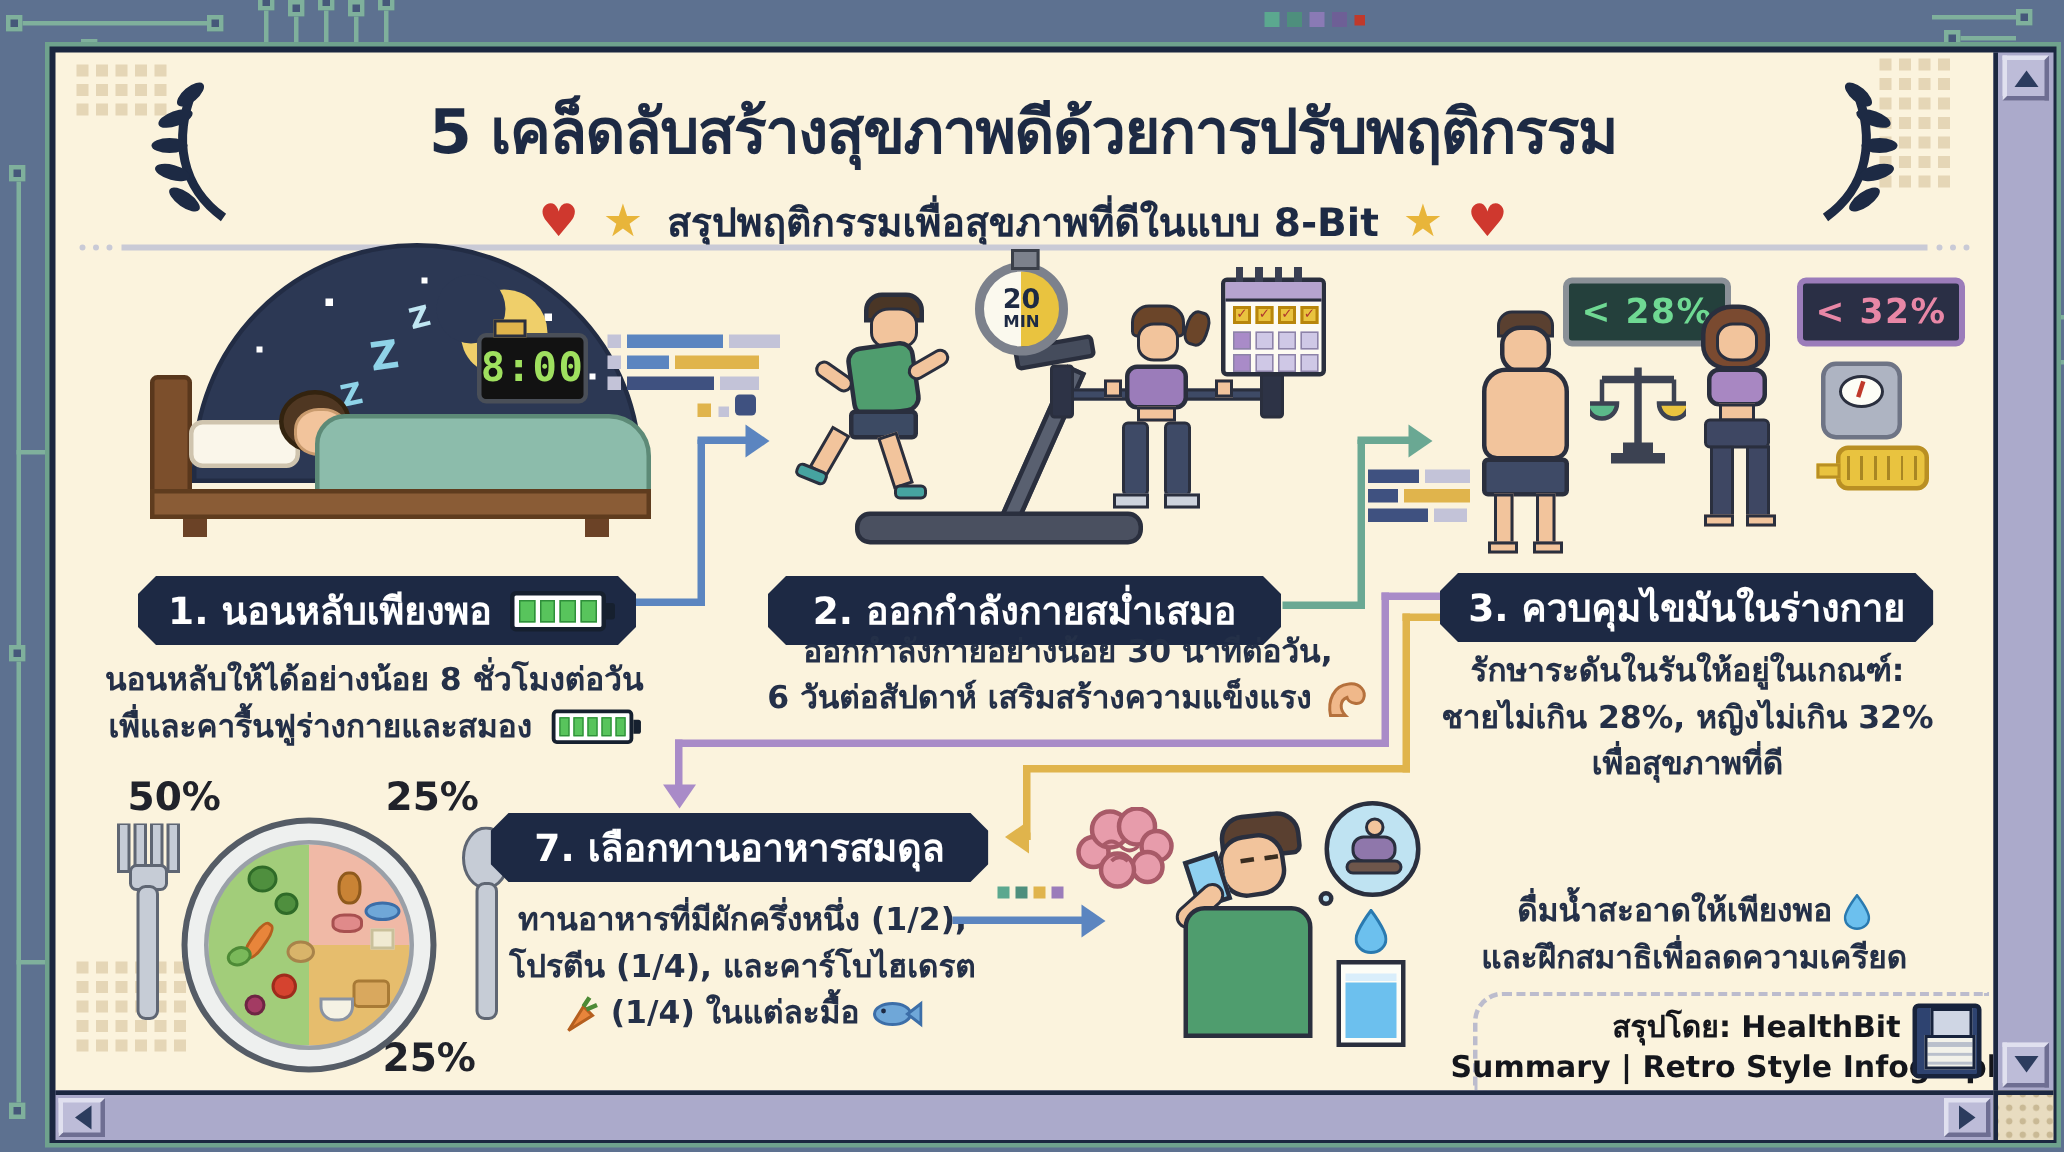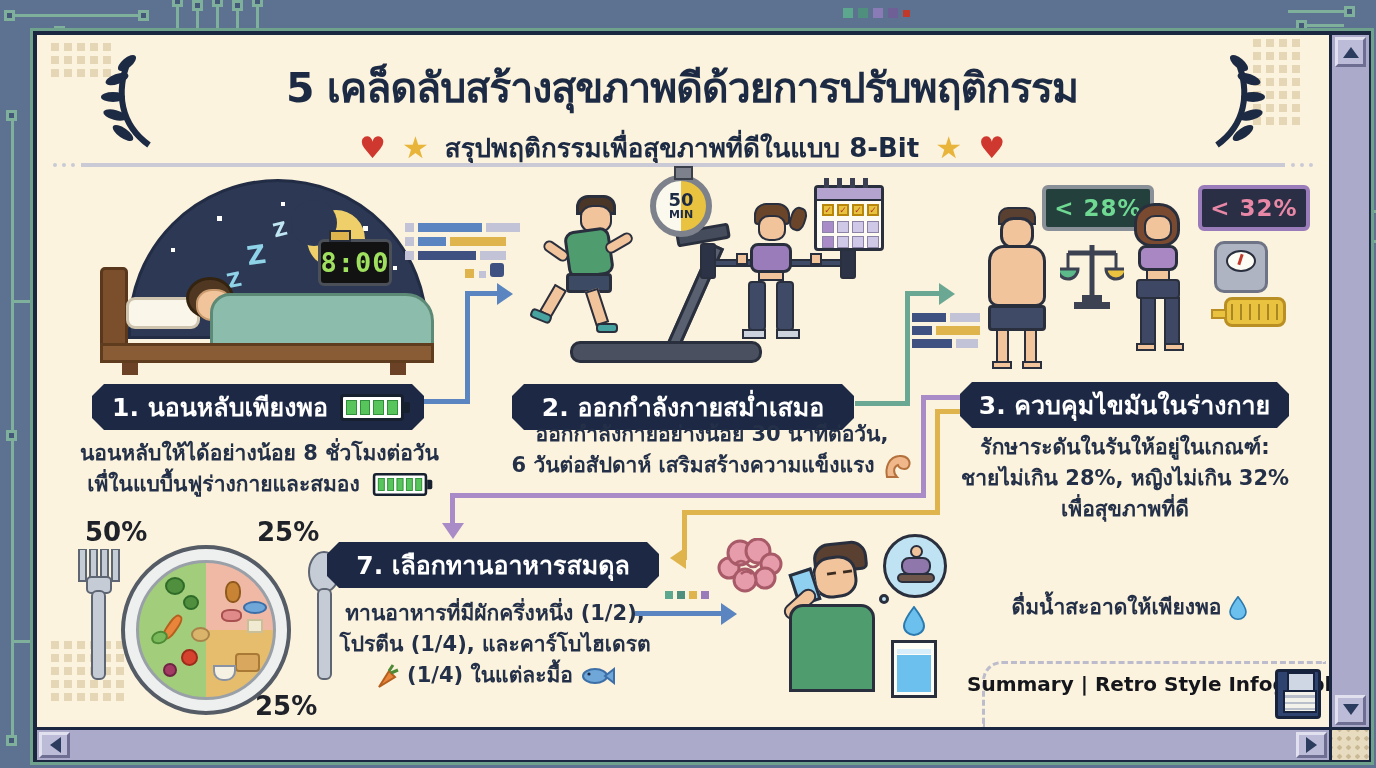--- a/index.html
+++ b/index.html
@@ -240,21 +240,21 @@
         <div class="title">5 เคล็ดลับสร้างสุขภาพดีด้วยการปรับพฤติกรรม</div>
         <div class="subtitle-row">
           <span class="px-heart">♥</span>
           <span class="px-star">★</span>
           <span class="subtitle">สรุปพฤติกรรมเพื่อสุขภาพที่ดีในแบบ 8-Bit</span>
           <span class="px-star">★</span>
           <span class="px-heart">♥</span>
         </div>
         <div class="sep"></div>
 
-        <div class="abs" style="left:55px;top:140px;width:350px;height:200px">
+        <div class="abs" style="left:55px;top:123px;width:350px;height:200px">
           <div class="abs" style="left:36px;top:4px;width:300px;height:160px;background:#2c3854;border:3px solid #222c44;border-radius:150px 150px 0 0;overflow:hidden">
             <div class="pxsq" style="left:40px;top:66px;width:4px;height:4px;background:#fff"></div>
             <div class="pxsq" style="left:86px;top:34px;width:5px;height:5px;background:#fff"></div>
             <div class="pxsq" style="left:150px;top:20px;width:4px;height:4px;background:#fff"></div>
             <div class="pxsq" style="left:232px;top:44px;width:5px;height:5px;background:#fff"></div>
             <div class="pxsq" style="left:262px;top:84px;width:4px;height:4px;background:#fff"></div>
             <div class="pxsq" style="left:70px;top:112px;width:4px;height:4px;background:#fff"></div>
             <div class="abs" style="left:176px;top:28px;width:58px;height:58px;background:#efcf6a;border-radius:50%">
               <div class="abs" style="left:-16px;top:-10px;width:46px;height:46px;background:#2c3854;border-radius:50%"></div>
             </div>
@@ -313,21 +313,21 @@
             <div class="sp" style="left:74px;top:54px;width:46px;height:48px;background:#4f9d6e;border-radius:10px;transform:rotate(-8deg)"></div>
             <div class="sp2" style="left:112px;top:62px;width:30px;height:12px;background:#f2c49c;border-radius:6px;transform:rotate(-30deg)"></div>
             <div class="sp2" style="left:50px;top:70px;width:28px;height:12px;background:#f2c49c;border-radius:6px;transform:rotate(35deg)"></div>
             <div class="sp" style="left:74px;top:98px;width:46px;height:20px;background:#3c4a63;border-radius:4px"></div>
             <div class="sp2" style="left:98px;top:114px;width:14px;height:36px;background:#f2c49c;transform:rotate(-18deg)"></div>
             <div class="sp2" style="left:104px;top:148px;width:22px;height:10px;background:#46a3a0;border-radius:4px"></div>
             <div class="sp2" style="left:54px;top:110px;width:14px;height:32px;background:#f2c49c;transform:rotate(30deg)"></div>
             <div class="sp2" style="left:38px;top:136px;width:22px;height:10px;background:#46a3a0;border-radius:4px;transform:rotate(22deg)"></div>
           </div>
           <div class="stopwatch" style="left:158px;top:0">
-            <span class="sw-num">50</span>
+            <span class="sw-num">20</span>
             <span class="sw-unit">MIN</span>
           </div>
           <div class="lifter">
             <div class="sp2" style="left:218px;top:84px;width:138px;height:8px;background:#3e4a66"></div>
             <div class="sp2" style="left:208px;top:68px;width:16px;height:36px;background:#2d3346;border-radius:3px"></div>
             <div class="sp2" style="left:348px;top:68px;width:16px;height:36px;background:#2d3346;border-radius:3px"></div>
             <div class="sp2" style="left:244px;top:78px;width:12px;height:12px;background:#f2c49c"></div>
             <div class="sp2" style="left:318px;top:78px;width:12px;height:12px;background:#f2c49c"></div>
             <div class="sp2" style="left:298px;top:32px;width:16px;height:24px;background:#6b4529;border-radius:40%;transform:rotate(18deg)"></div>
             <div class="sp2" style="left:262px;top:28px;width:36px;height:22px;background:#6b4529;border-radius:12px 12px 4px 4px"></div>
@@ -442,24 +442,24 @@
               <i></i>
             </span>
         </div>
         <div class="badge" style="left:475px;top:349px;width:342px">
           <span>2. ออกกำลังกายสม่ำเสมอ</span>
         </div>
         <div class="badge" style="left:923px;top:347px;width:329px">
           <span>3. ควบคุมไขมันในร่างกาย</span>
         </div>
 
-        <div class="body-txt" style="left:15px;top:403px;width:415px">
+        <div class="body-txt" style="left:5px;top:403px;width:415px">
           <div>นอนหลับให้ได้อย่างน้อย 8 ชั่วโมงต่อวัน</div>
           <div class="bl">
-              <span>เพื่ในแบบื้นฟูร่างกายและสมอง</span>
+              <span>เพื่และคารื้นฟูร่างกายและสมอง</span>
             <span class="battery small">
                 <i></i>
                 <i></i>
                 <i></i>
                 <i></i>
                 <i></i>
               </span>
           </div>
         </div>
         <div class="body-txt" style="left:450px;top:384px;width:450px">
@@ -598,24 +598,26 @@
           </div>
         </div>
 
         <div class="body-txt" style="left:900px;top:557px;width:385px">
           <div class="bl">
               <span>ดื่มน้ำสะอาดให้เพียงพอ</span>
             <svg width="18" height="24" viewBox="0 0 22 30">
               <path d="M11,1 C11,1 1,14 1,20 a10,9 0 0 0 20,0 C21,14 11,1 11,1 Z" fill="#6cc0ee" stroke="#2a7ab0" stroke-width="2"></path>
             </svg>
           </div>
+          <div>และฝึกสมาธิเพื่อลดความเครียด</div>
         </div>
 
         <div class="credit-box" style="left:945px;top:626px;width:344px;height:66px"></div>
         <div class="credit" style="left:930px;top:636px;width:300px">
+          <div>สรุปโดย: HealthBit</div>
           <div>Summary | Retro Style Infographic</div>
         </div>
         <div class="floppy" style="left:1238px;top:634px"></div>
       </div>
 
       <div class="vscroll">
         <div class="sbtn" style="left:3px;top:2px">
           <span class="tri up"></span>
         </div>
         <div class="sbtn" style="left:3px;bottom:2px">

